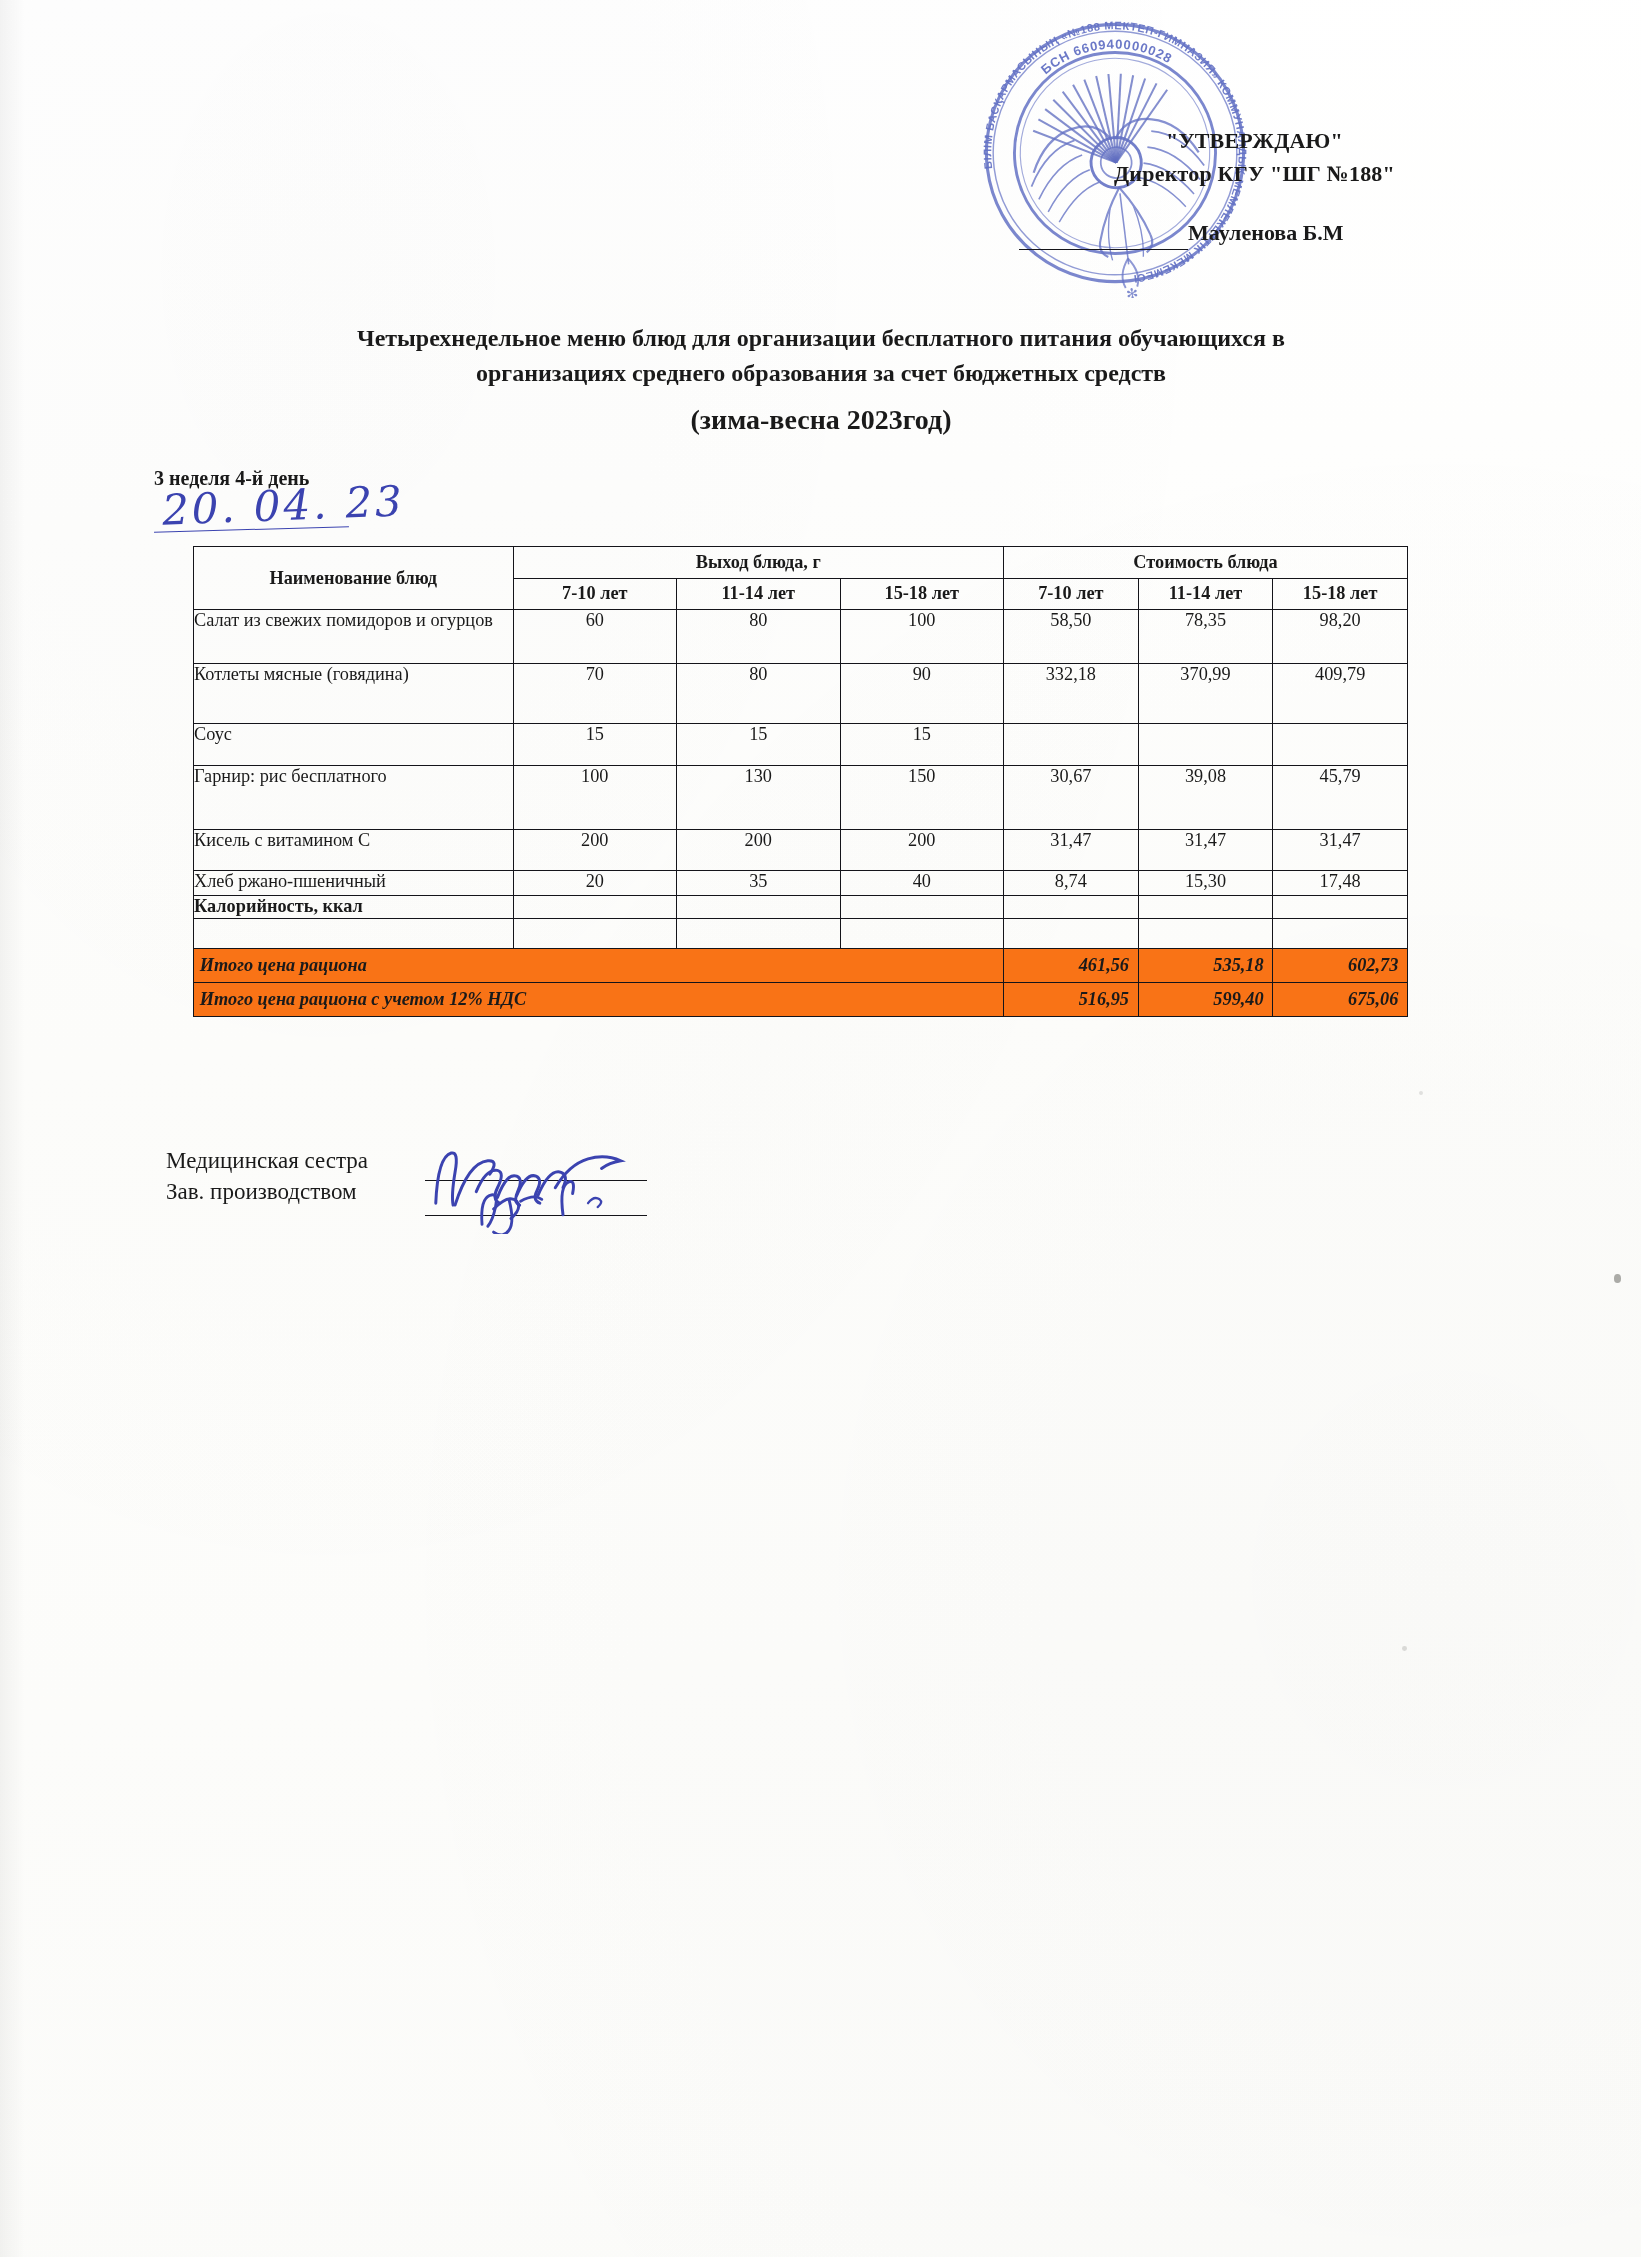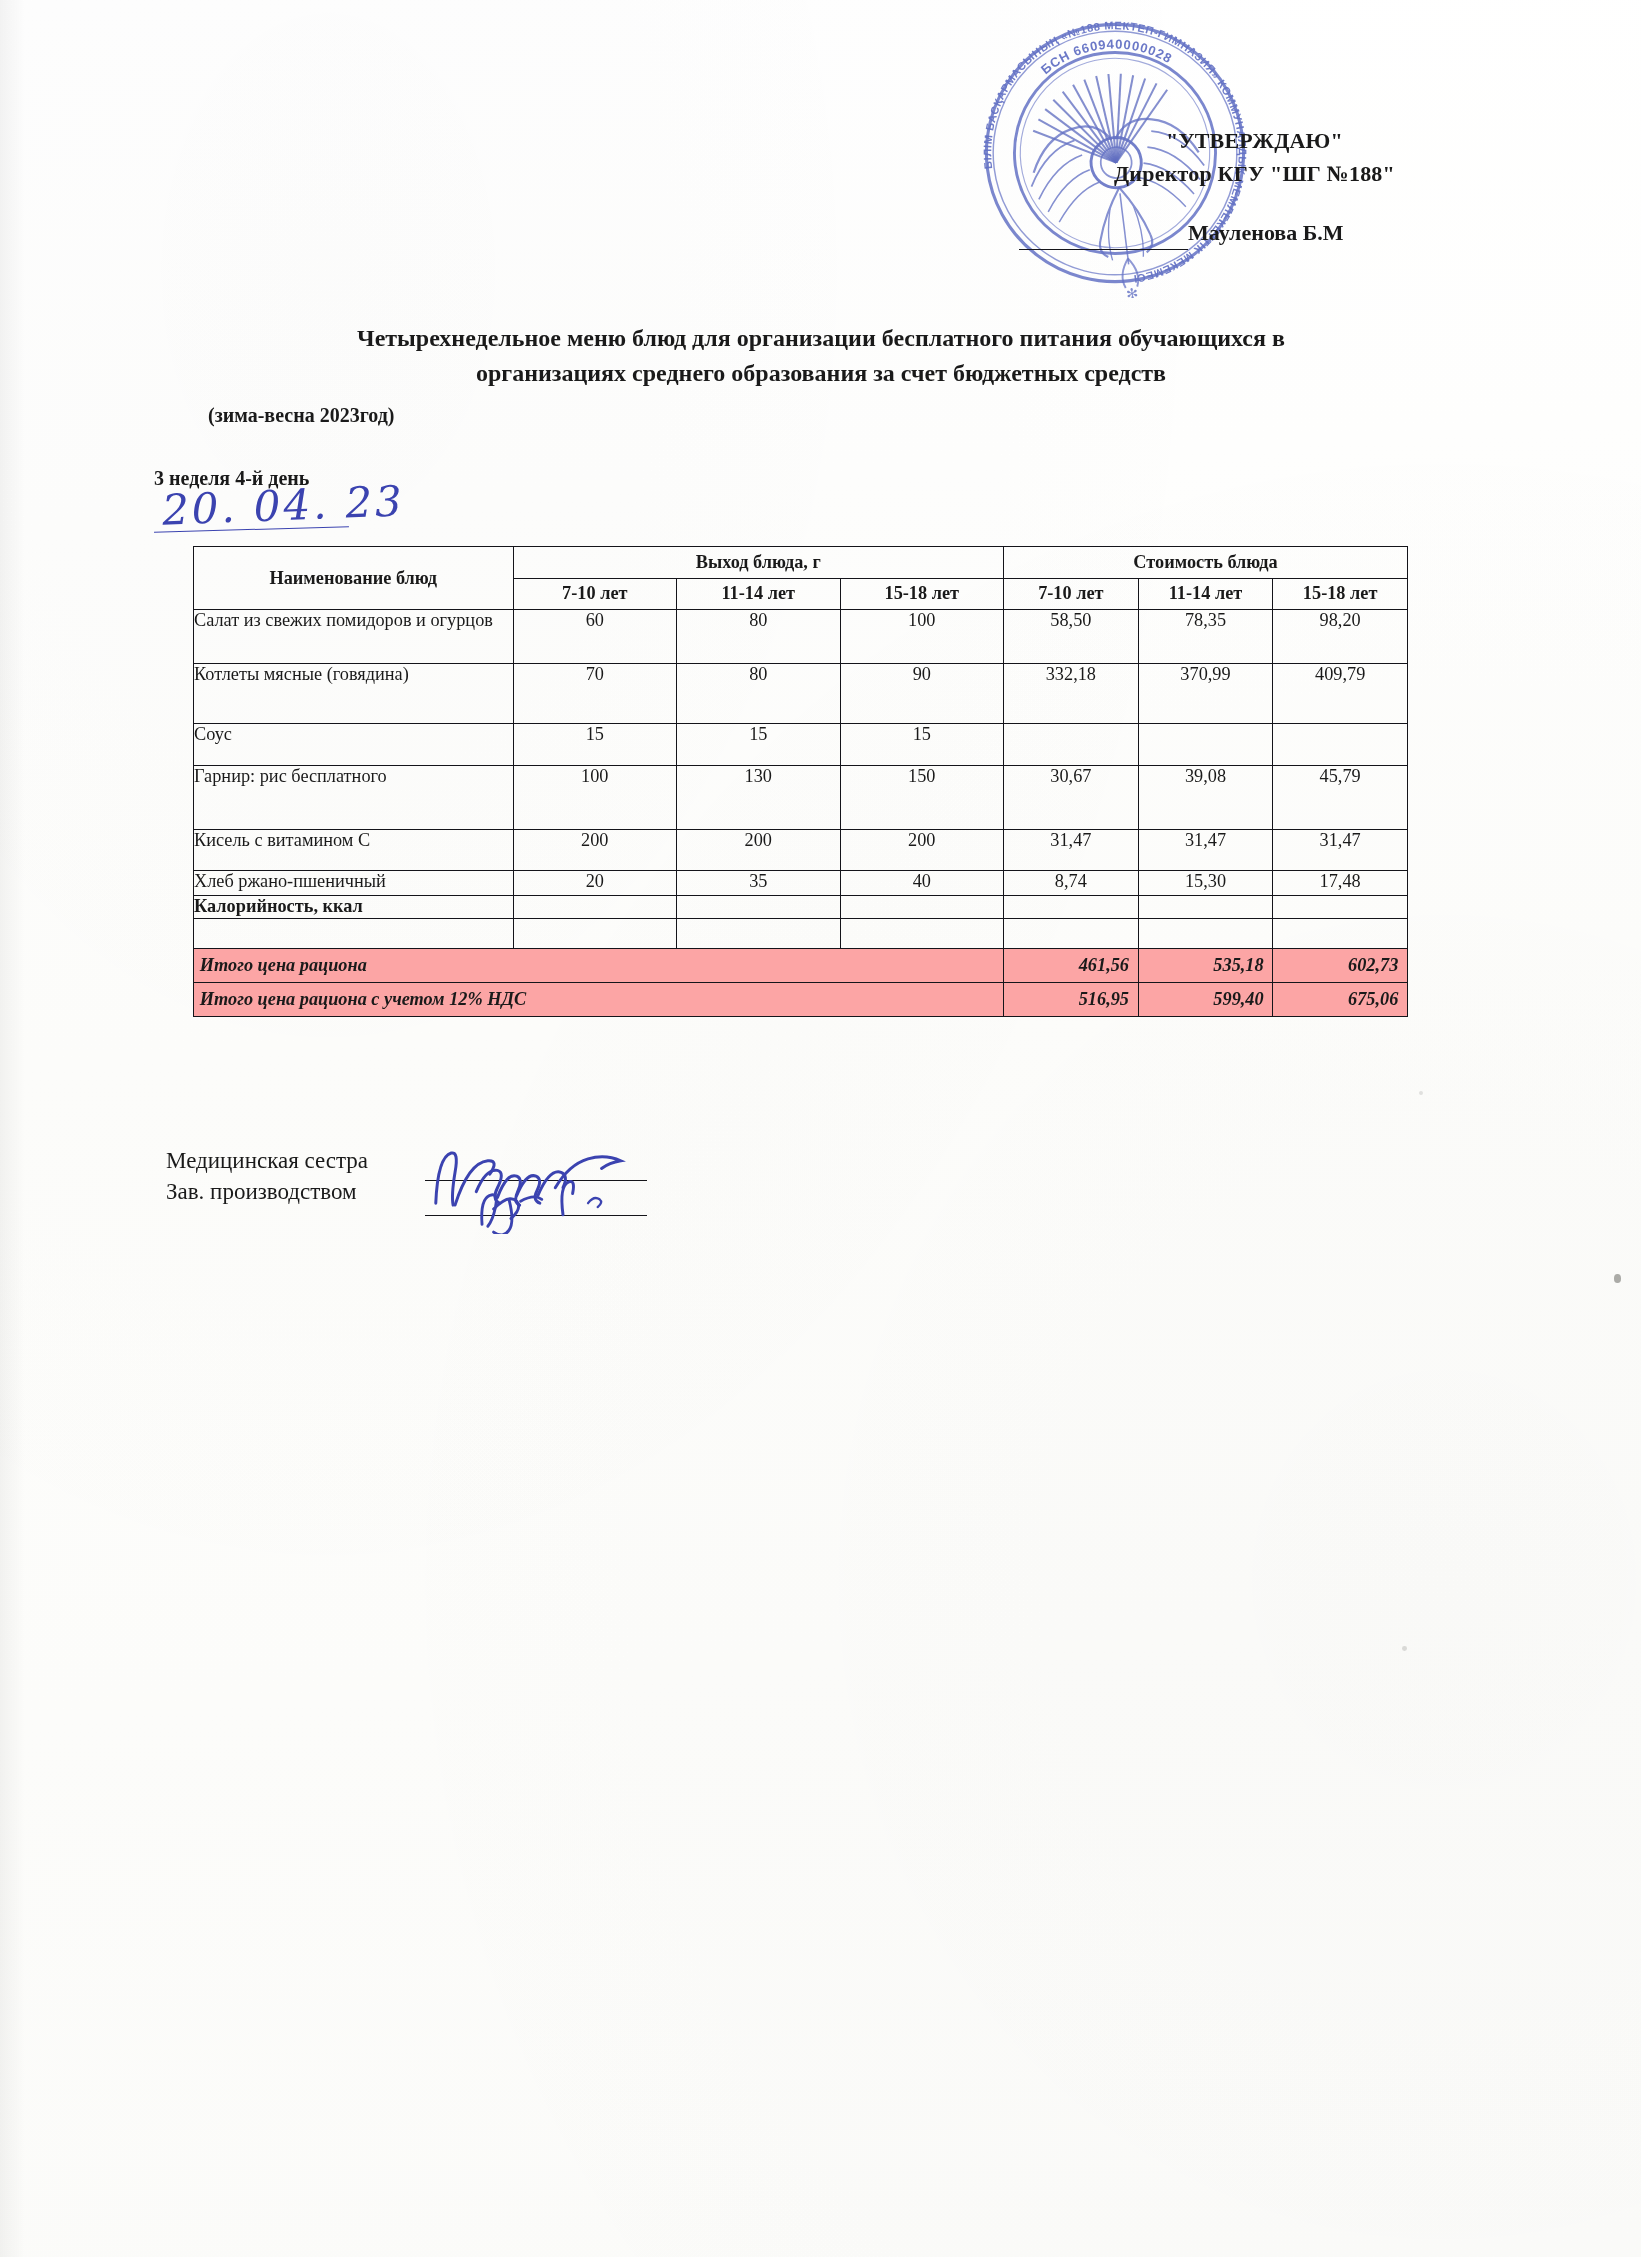--- a/index.html
+++ b/index.html
@@ -90,23 +90,23 @@
     text-align: center;
     font-weight: bold;
     font-size: 24px;
     line-height: 1.45;
   }
   .doc-subtitle {
     position: absolute;
     left: 208px;
     top: 404px;
     width: 1226px;
-    text-align: left;
-    font-weight: bold;
-    font-size: 20px;
+    text-align: center;
+    font-weight: bold;
+    font-size: 28px;
   }
 
   
   .day-label {
     position: absolute;
     left: 154px;
     top: 467px;
     font-weight: bold;
     font-size: 20px;
   }
@@ -166,21 +166,21 @@
     padding: 4.8px 3.9px 0 5.8px;
     text-align: left;
   }
   td.val-cell {
     text-align: center;
     padding-top: 4.8px;
   }
   .bold-name { font-weight: bold; }
 
   tr.total-row td {
-    background: #fca5a5;
+    background: #f97316;
     font-weight: bold;
     font-style: italic;
     padding: 3.9px 5.8px;
     height: 25px;
     vertical-align: middle;
   }
   tr.total-row td.total-val {
     text-align: right;
     padding-right: 8.7px;
   }

